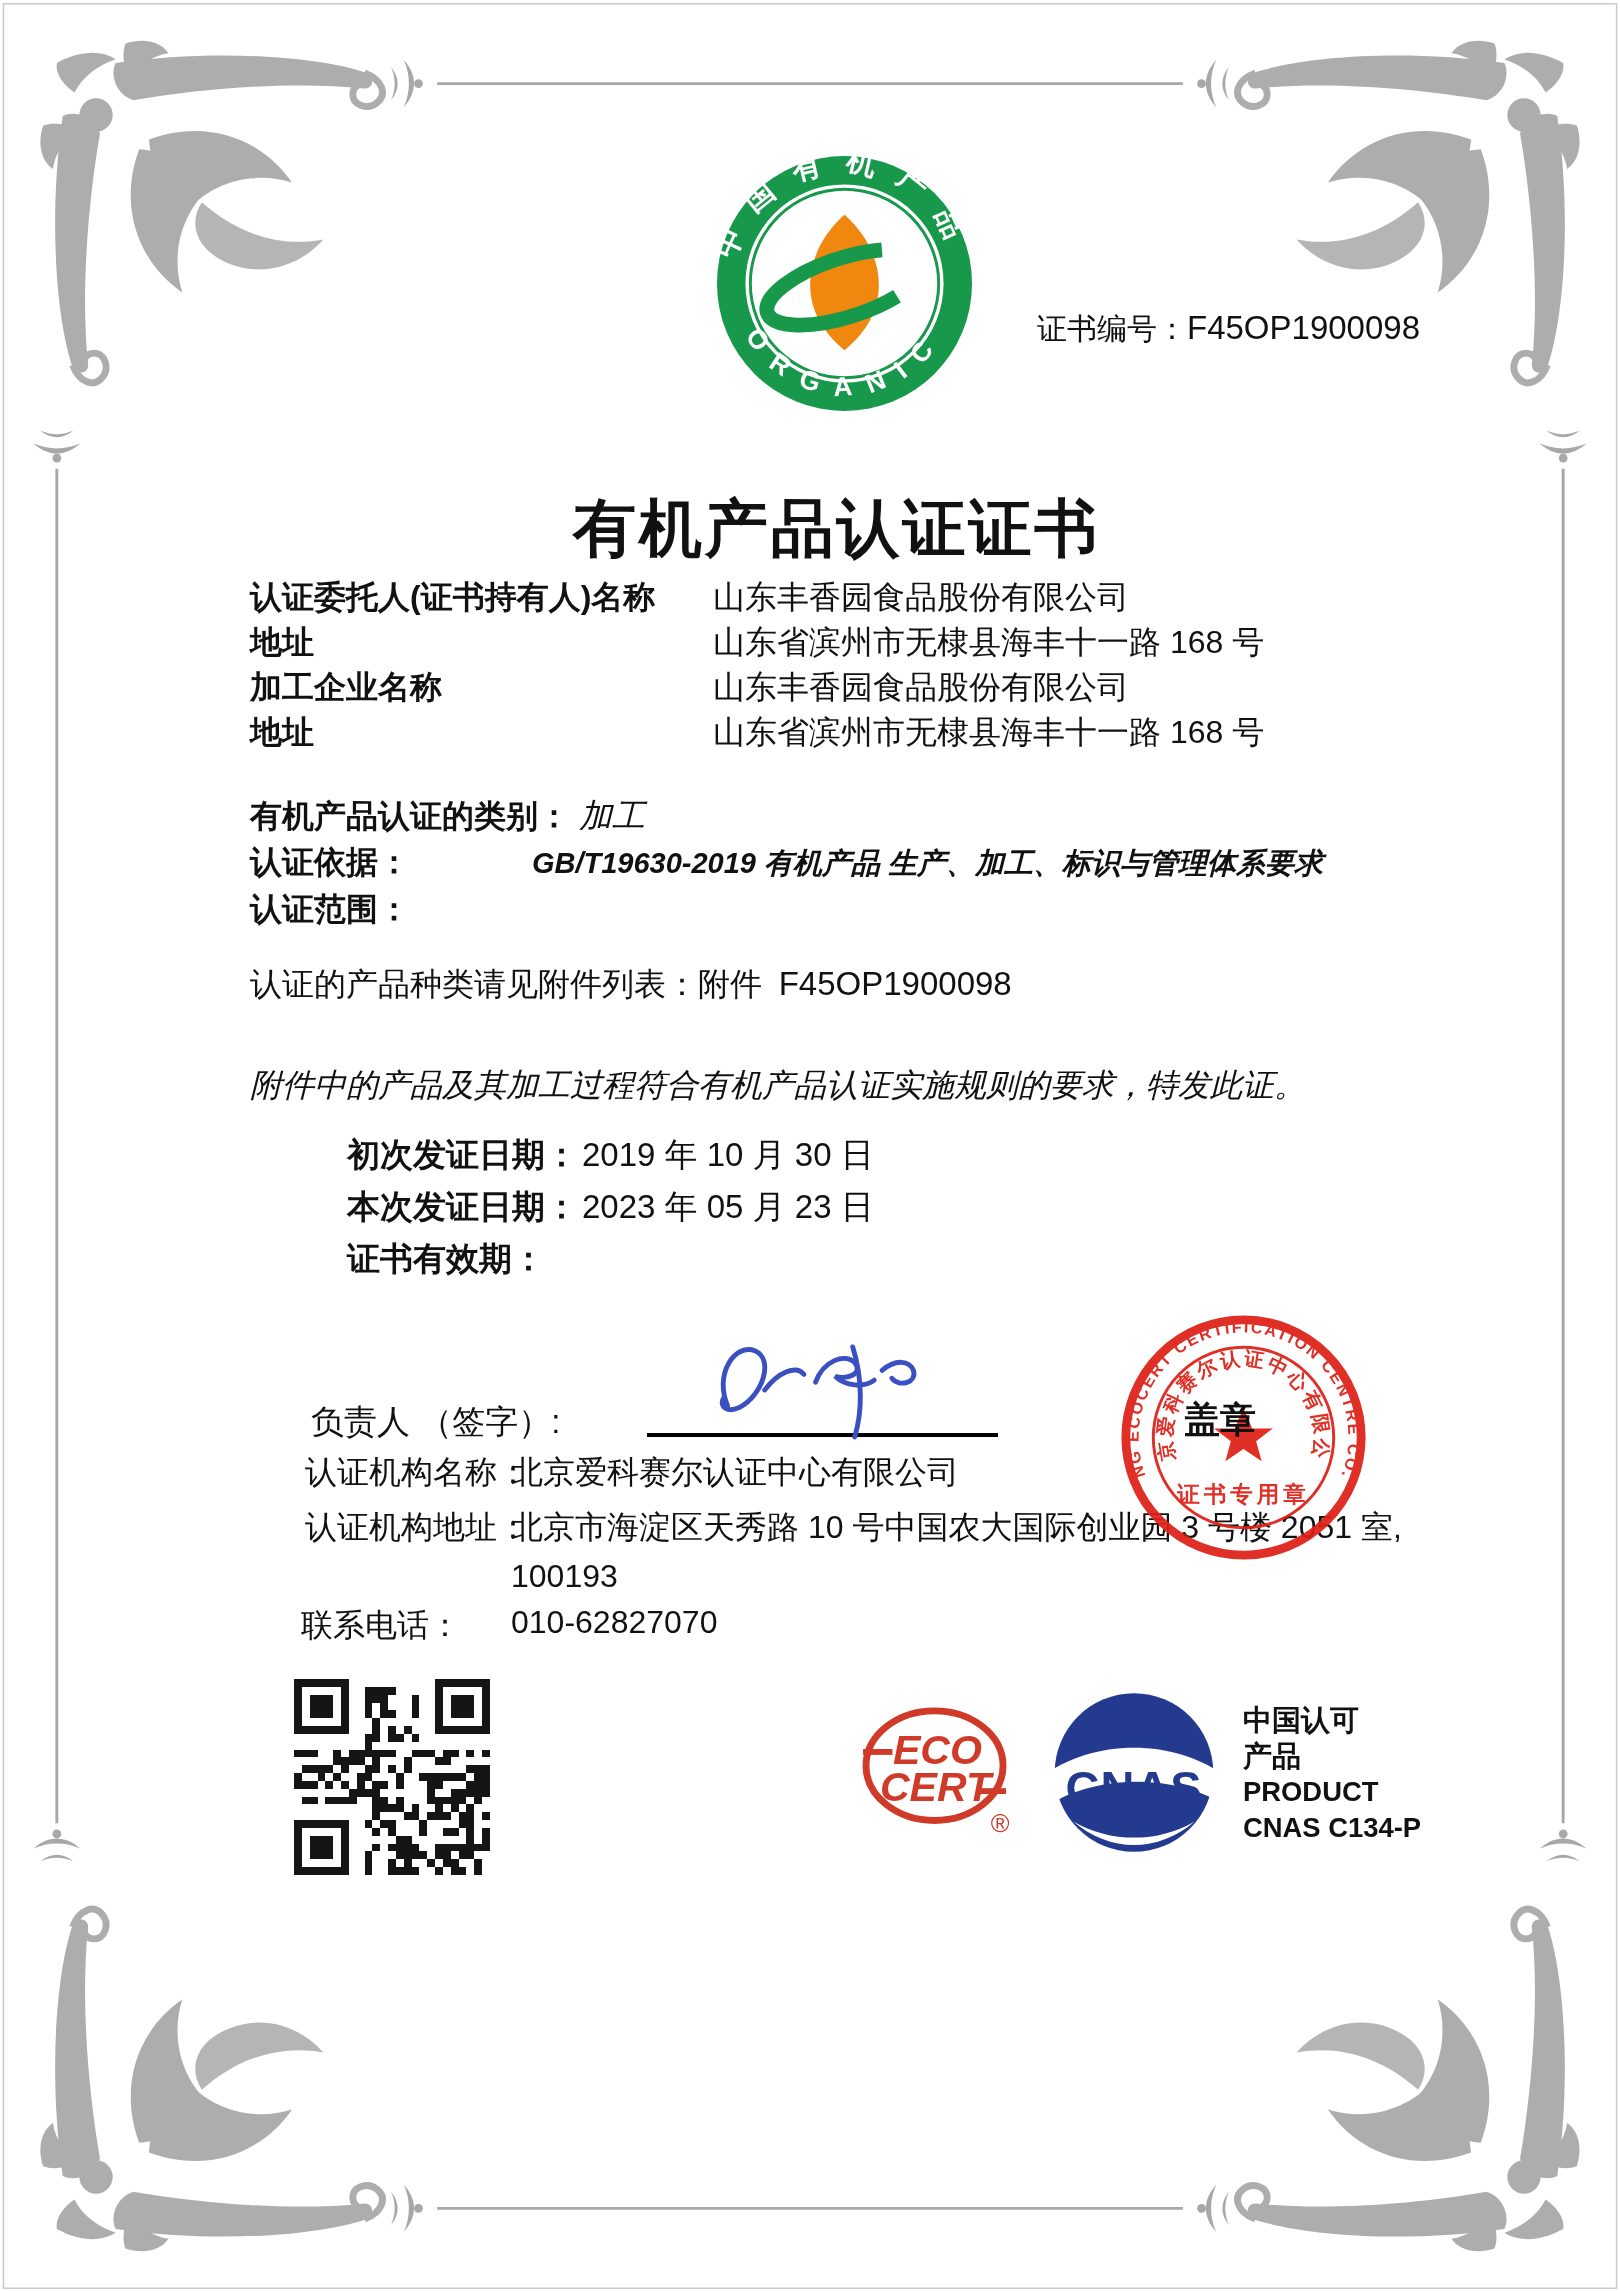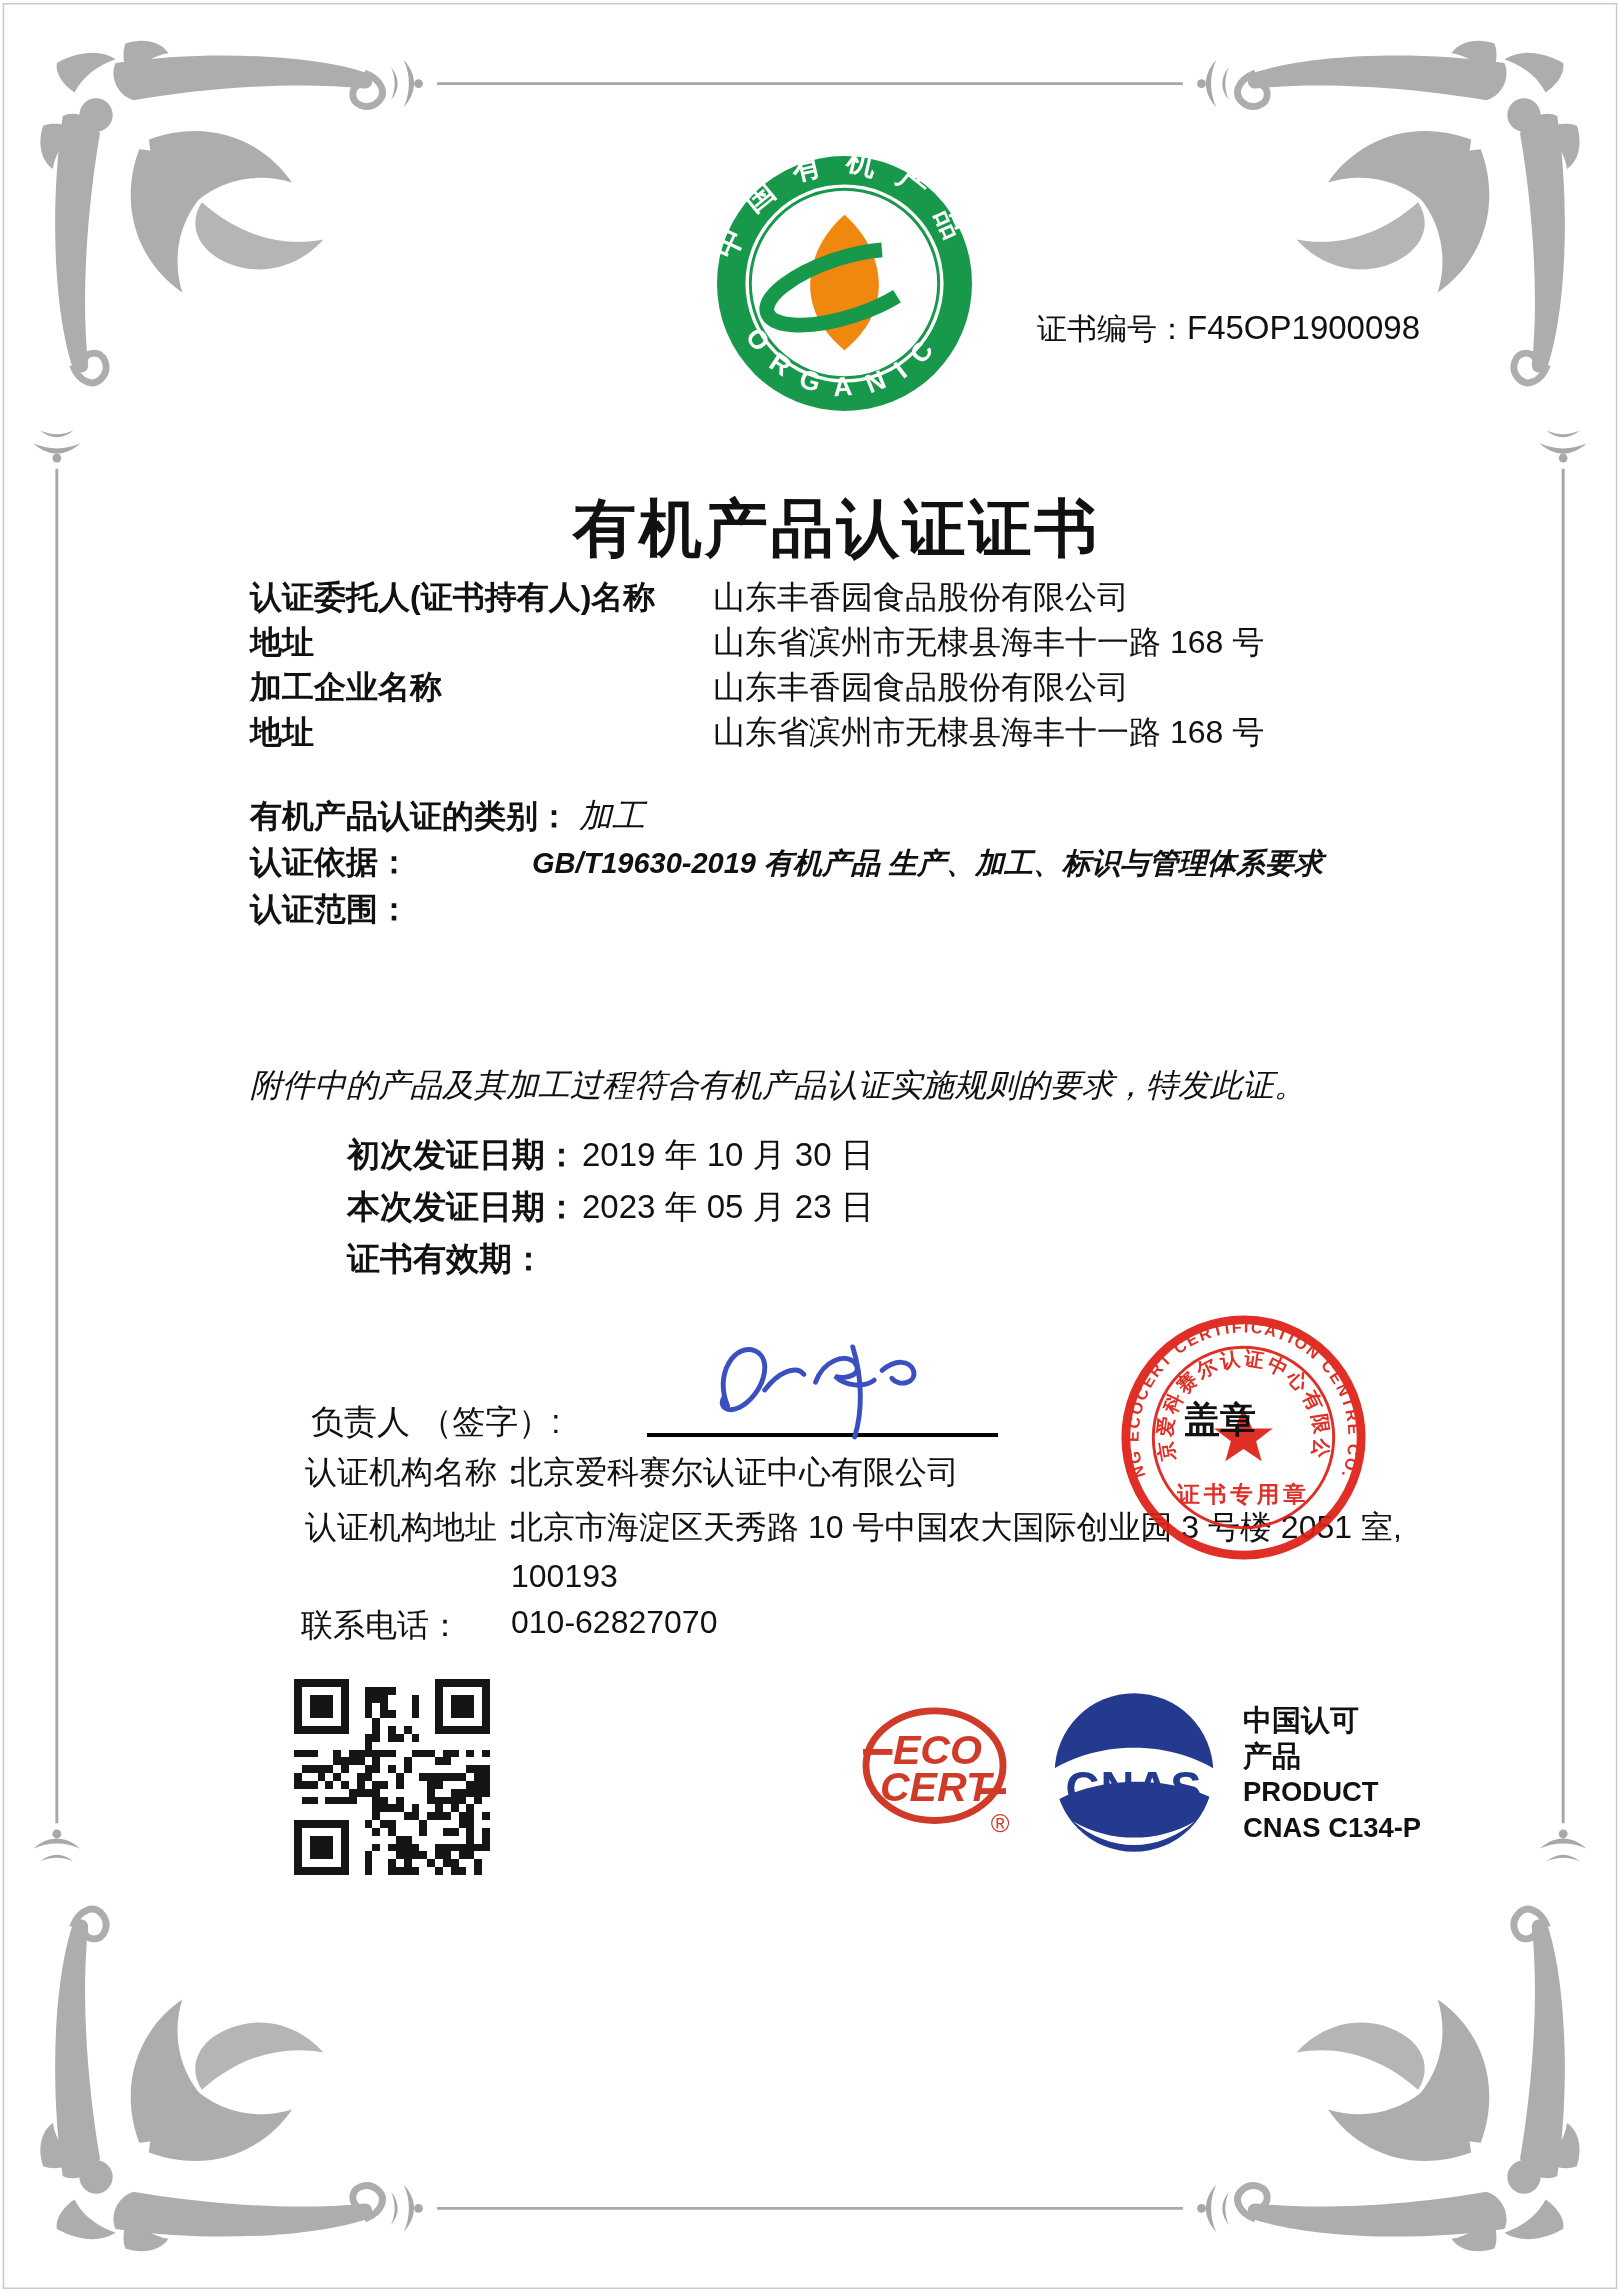--- a/index.html
+++ b/index.html
@@ -112,20 +112,24 @@
   <div class="abs sect" style="left:250px;top:794px;white-space:nowrap;">
     <span class="label-b">有机产品认证的类别：</span>
     <span style="font-family:'Liberation Serif',serif;font-style:italic;font-size:33px;">加工</span>
   </div>
   <div class="abs sect" style="left:250px;top:841px;white-space:nowrap;">
     <span class="label-b">认证依据：</span>
     <span style="margin-left:113px;font-weight:bold;font-style:italic;font-size:29px;">GB/T19630-2019 有机产品 生产、加工、标识与管理体系要求</span>
   </div>
   <div class="abs sect label-b" style="left:250px;top:888px;">认证范围：</div>
 
+  <div class="abs" style="left:250px;top:963px;font-size:32px;white-space:nowrap;">
+    <span>认证的产品种类请见附件列表：附件</span>
+    <span style="font-size:33px;margin-left:7.8px;">F45OP1900098</span>
+  </div>
 
   <div class="abs" style="left:250px;top:1064px;font-size:32px;white-space:nowrap;font-style:italic;">附件中的产品及其加工过程符合有机产品认证实施规则的要求，特发此证。</div>
 
   <div class="dates">
     <div class="drow">
         <span class="dl">初次发证日期：</span>
         <span>2019 年 10 月 30 日</span>
       </div>
     <div class="drow">
         <span class="dl">本次发证日期：</span>

